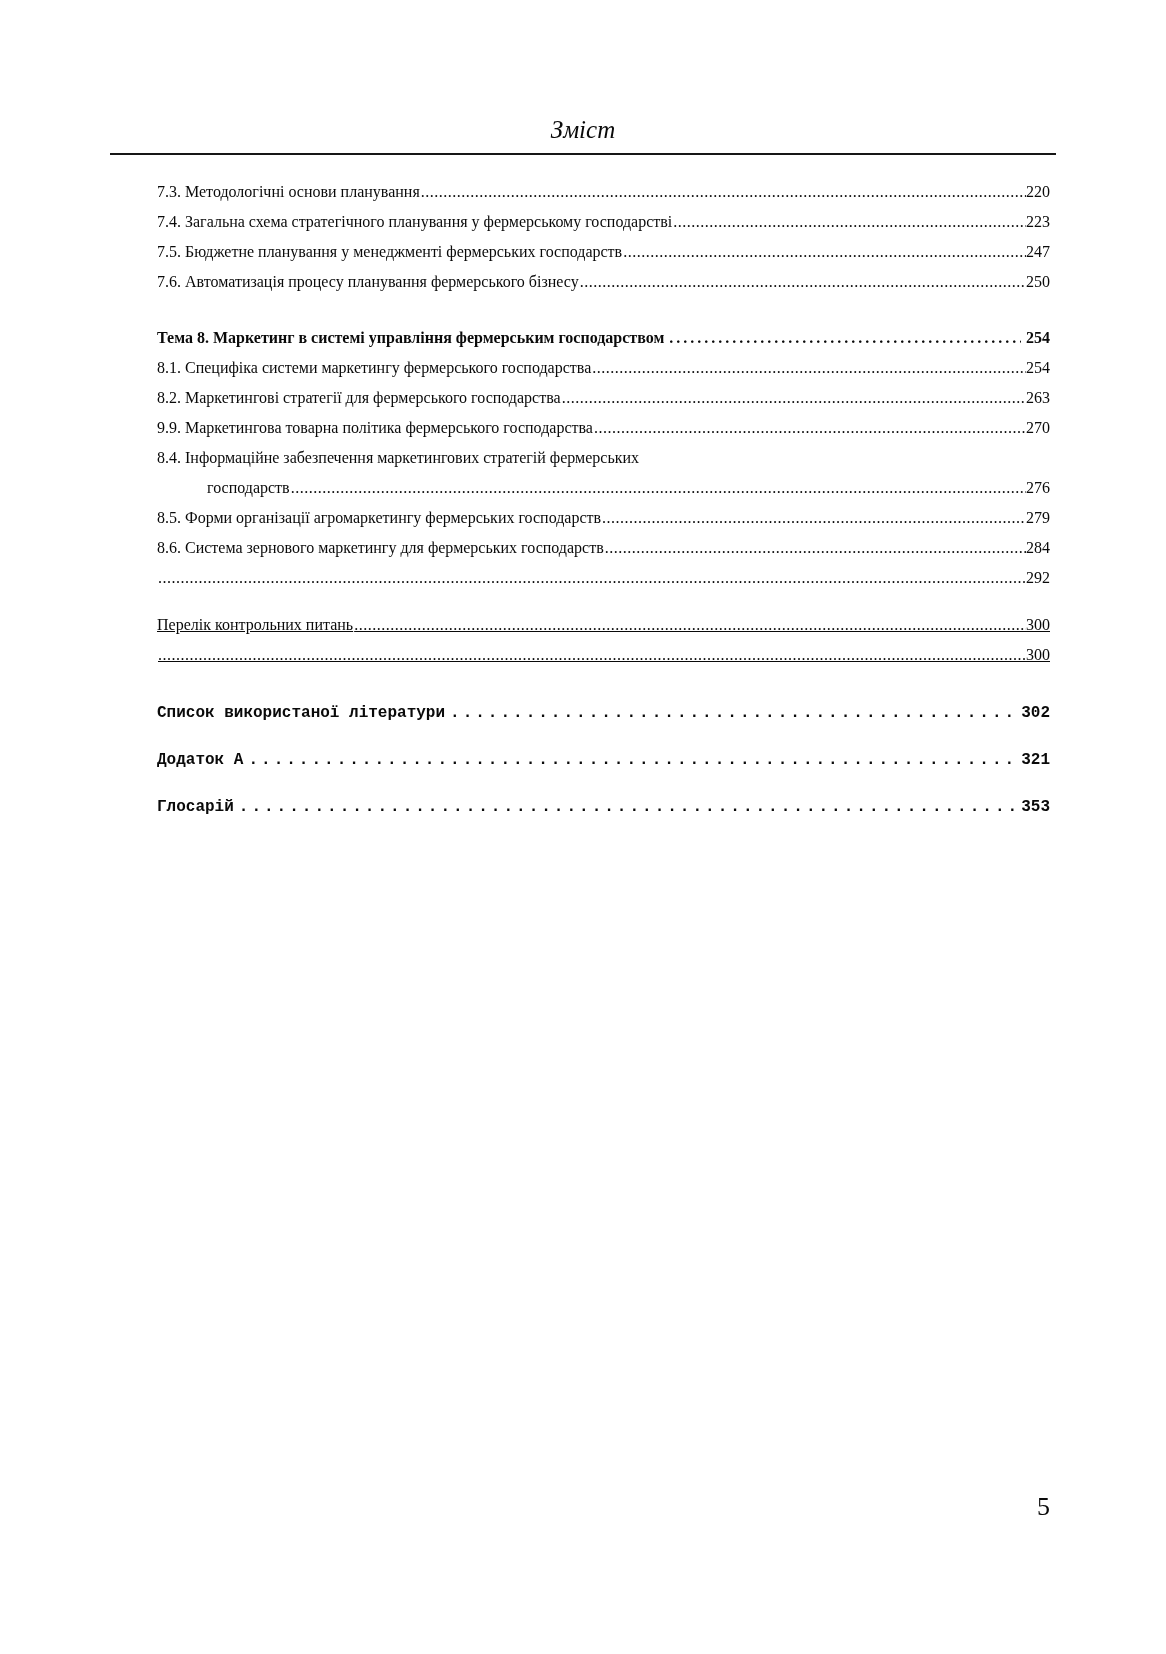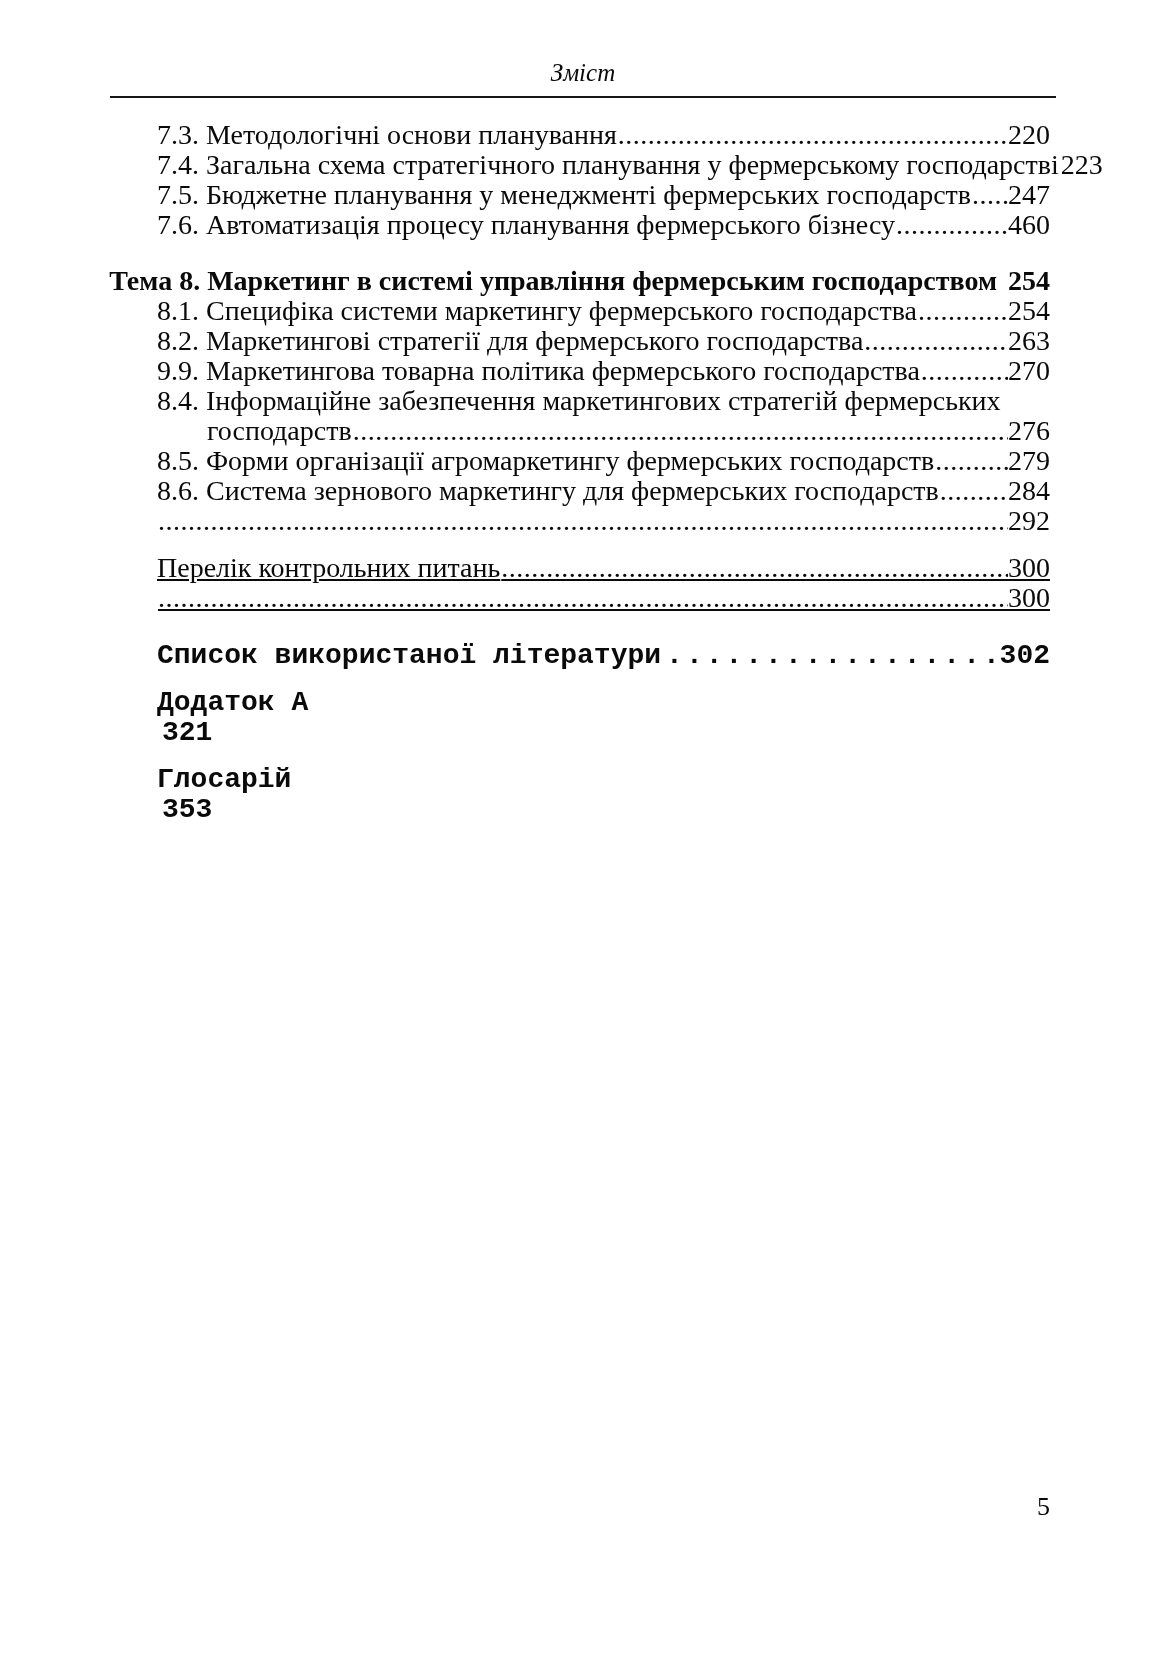--- a/index.html
+++ b/index.html
@@ -5,37 +5,37 @@
   html, body { margin: 0; padding: 0; }
   body {
     width: 1166px;
     height: 1654px;
     background: #ffffff;
     color: #0a0a0a;
     font-family: "Liberation Serif", "DejaVu Serif", serif;
     position: relative;
     overflow: hidden;
   }
-  .header { padding-top: 58px; }
+  .header { padding-top: 115px; }
   .header-title {
     text-align: center;
     font-style: italic;
     font-size: 25px;
     line-height: 30px;
   }
   .header-rule {
     width: 946px;
     margin: 8px auto 0 auto;
     border-top: 2px solid #161616;
     height: 0;
   }
   .toc {
     margin: 22px 16px 0 157px;
     width: 893px;
-    font-size: 28px;
+    font-size: 16px;
   }
   .row {
     display: flex;
     align-items: baseline;
     line-height: 30px;
   }
   .t { white-space: nowrap; }
   .dots {
     flex: 1 1 0;
     min-width: 0;
@@ -45,21 +45,21 @@
     padding: 0 1px;
   }
   .p { white-space: nowrap; }
   .bold { font-weight: bold; justify-content: flex-end; }
   .bold .dots { letter-spacing: 3px; padding-left: 5px; }
   .bold .p { padding-left: 5px; }
   .indent { padding-left: 50px; }
   .g2 { margin-top: 26px; }
   .g3 { margin-top: 17px; text-decoration: underline; }
   .g4 { margin-top: 28px; font-family: Liberation Mono, monospace; }
-  .g4 .row + .row { margin-top: 17px; flex-direction: column; }
+  .g4 .row + .row { margin-top: 17px; }
   .page-num {
     position: absolute;
     left: 1037px;
     top: 1492px;
     font-size: 26px;
     line-height: 30px;
   }
 </style>
 </head>
 <body>
@@ -83,21 +83,21 @@
       <span class="p">223</span>
     </div>
     <div class="row">
       <span class="t">7.5. Бюджетне планування у менеджменті фермерських господарств</span>
       <span class="dots">........................................................................................................................................................................................................</span>
       <span class="p">247</span>
     </div>
     <div class="row">
       <span class="t">7.6. Автоматизація процесу планування фермерського бізнесу</span>
       <span class="dots">........................................................................................................................................................................................................</span>
-      <span class="p">460</span>
+      <span class="p">250</span>
     </div>
   </div>
 
   <div class="group g2">
     <div class="row bold">
       <span class="t">Тема 8. Маркетинг в системі управління фермерським господарством</span>
       <span class="dots">........................................................................................................................................................................................................</span>
       <span class="p">254</span>
     </div>
     <div class="row">

